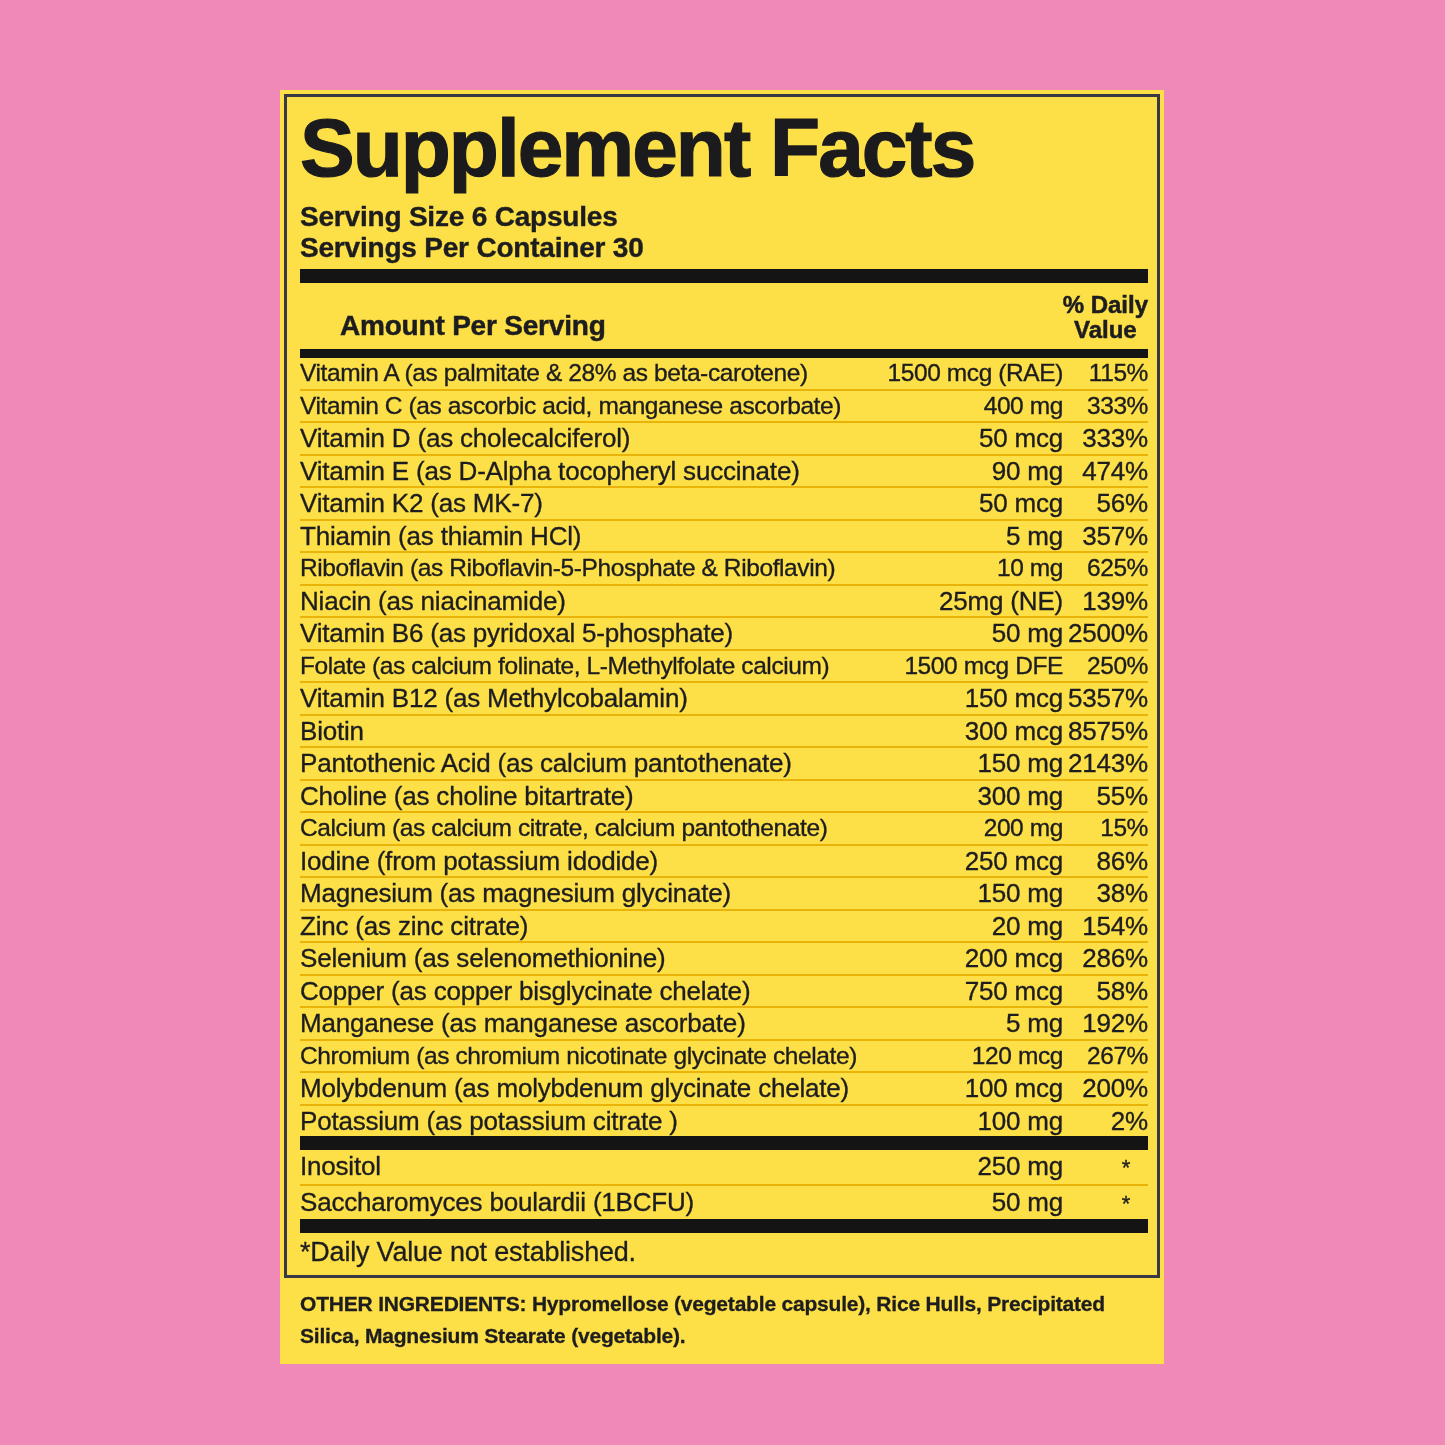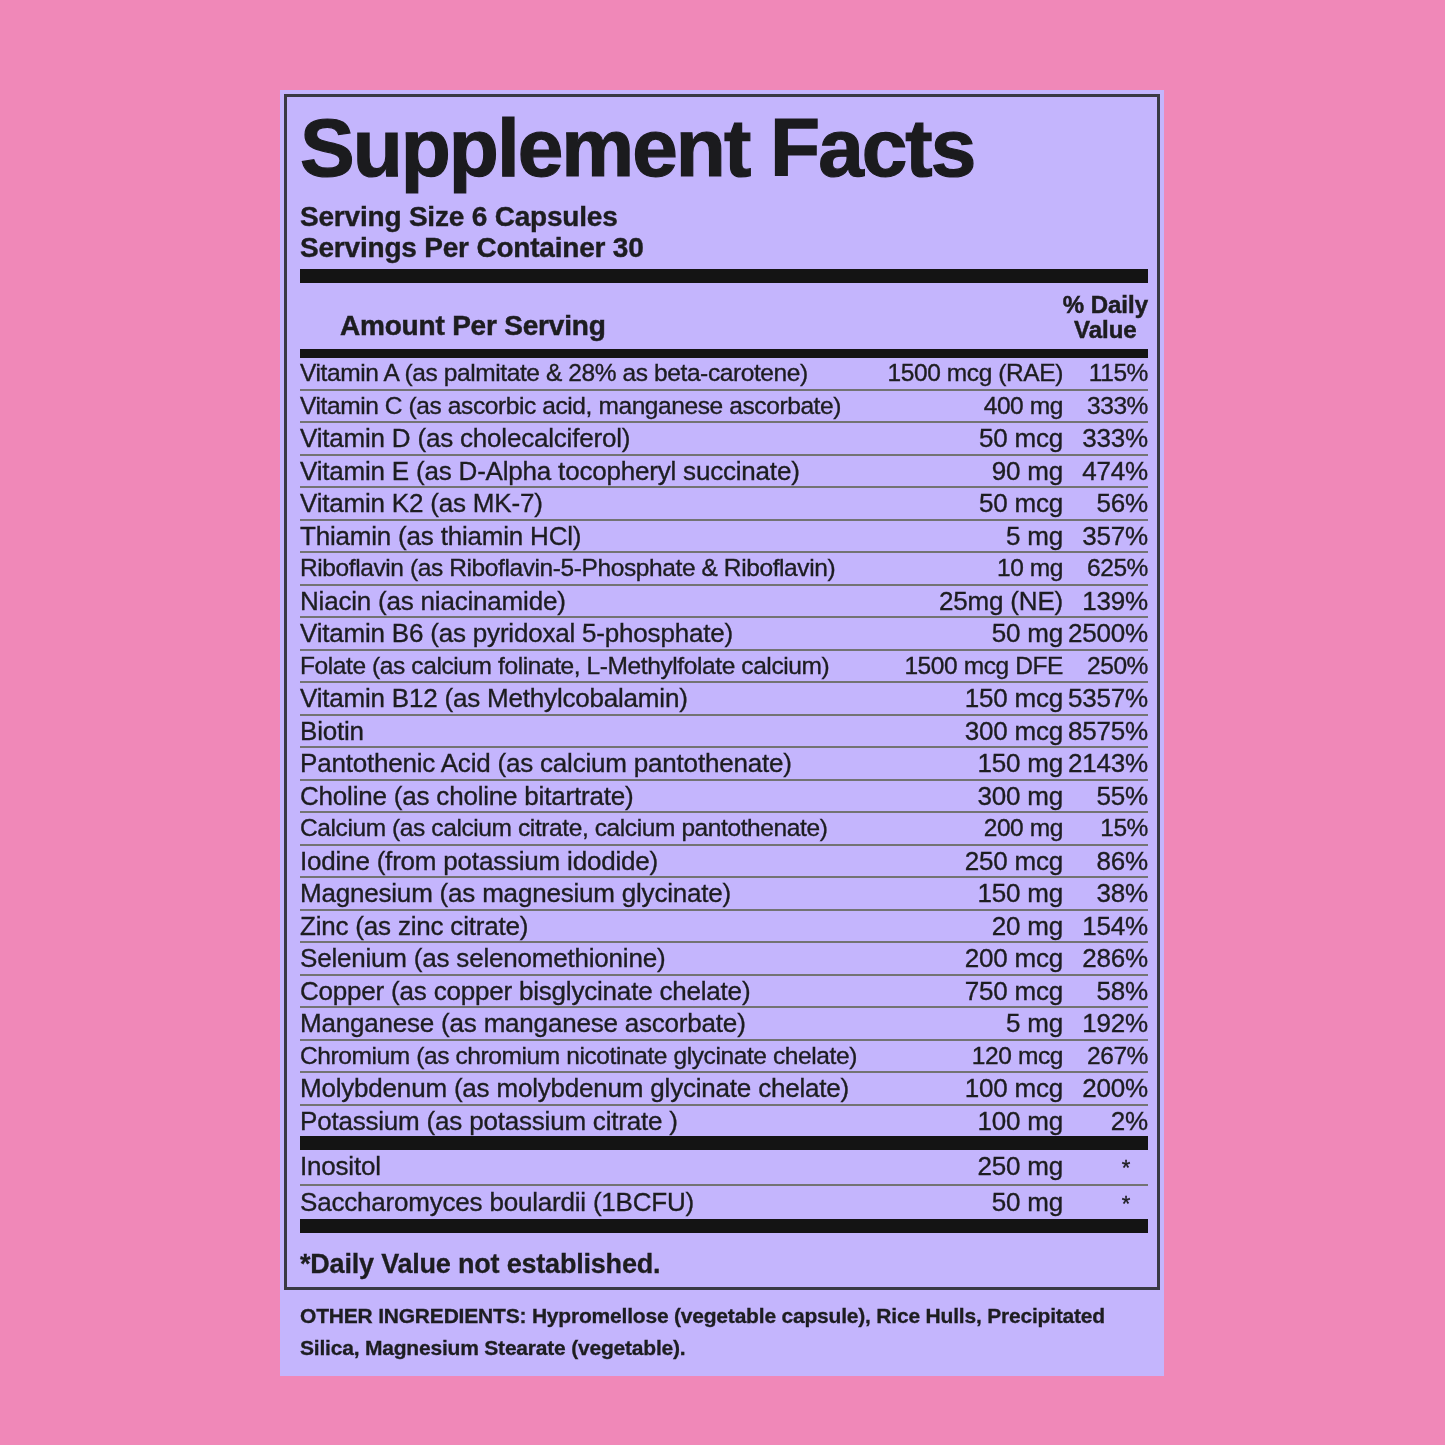--- a/index.html
+++ b/index.html
@@ -6,21 +6,21 @@
   body {
     width: 1445px; height: 1445px;
     background: #f088b8;
     font-family: "Liberation Sans", sans-serif;
     color: #1d1d20;
     overflow: hidden;
   }
   .stage { position: relative; width: 1445px; height: 1445px; }
   .panel {
     position: absolute; left: 280px; top: 90px; width: 884px;
-    background: #c4b5fd;
+    background: #fde047;
     padding: 4px 4px 8px 4px;
     box-sizing: border-box;
   }
   .box {
     border: 3px solid #393943;
     padding: 0 9px 6px 13px;
     box-sizing: border-box;
   }
   .title {
     margin: 10px 0 0 0;
@@ -54,37 +54,37 @@
     letter-spacing: -0.2px;
   }
   .head-right {
     font-size: 24px; font-weight: bold; text-align: right; line-height: 25px;
     -webkit-text-stroke: 0.5px currentColor;
   }
   .head-right span { display: block; text-align: center; }
   .row {
     display: flex; align-items: baseline;
     height: 30.5px; line-height: 30.5px;
-    border-bottom: 2px solid #737373;
+    border-bottom: 2px solid #eab308;
     font-size: 26px;
     letter-spacing: -0.2px;
     -webkit-text-stroke: 0.35px currentColor;
     white-space: nowrap;
   }
   .row.tight { font-size: 24.5px; letter-spacing: -0.4px; }
   .row:last-child { border-bottom: none; }
   .row .n { flex: 1 1 auto; min-width: 0; text-align: left; }
   .row .a { flex: 0 0 auto; text-align: right; }
   .row .d { flex: 0 0 85px; text-align: right; }
   .row .d.star { padding-right: 18px; box-sizing: border-box; font-size: 22px; }
   #rows-extra .row { height: 33.5px; line-height: 33.5px; }
   .footnote {
     font-size: 27px; line-height: 30px;
-    padding: 16px 0 2px 0;
-    font-weight: 700;
+    padding: 4px 0 2px 0;
+    font-weight: 400;
     -webkit-text-stroke: 0.3px currentColor;
     letter-spacing: -0.2px;
   }
   .other {
     padding: 10px 10px 4px 16px;
     font-size: 21px; line-height: 32px;
     font-weight: 600;
     -webkit-text-stroke: 0.3px currentColor;
     letter-spacing: -0.2px;
   }

